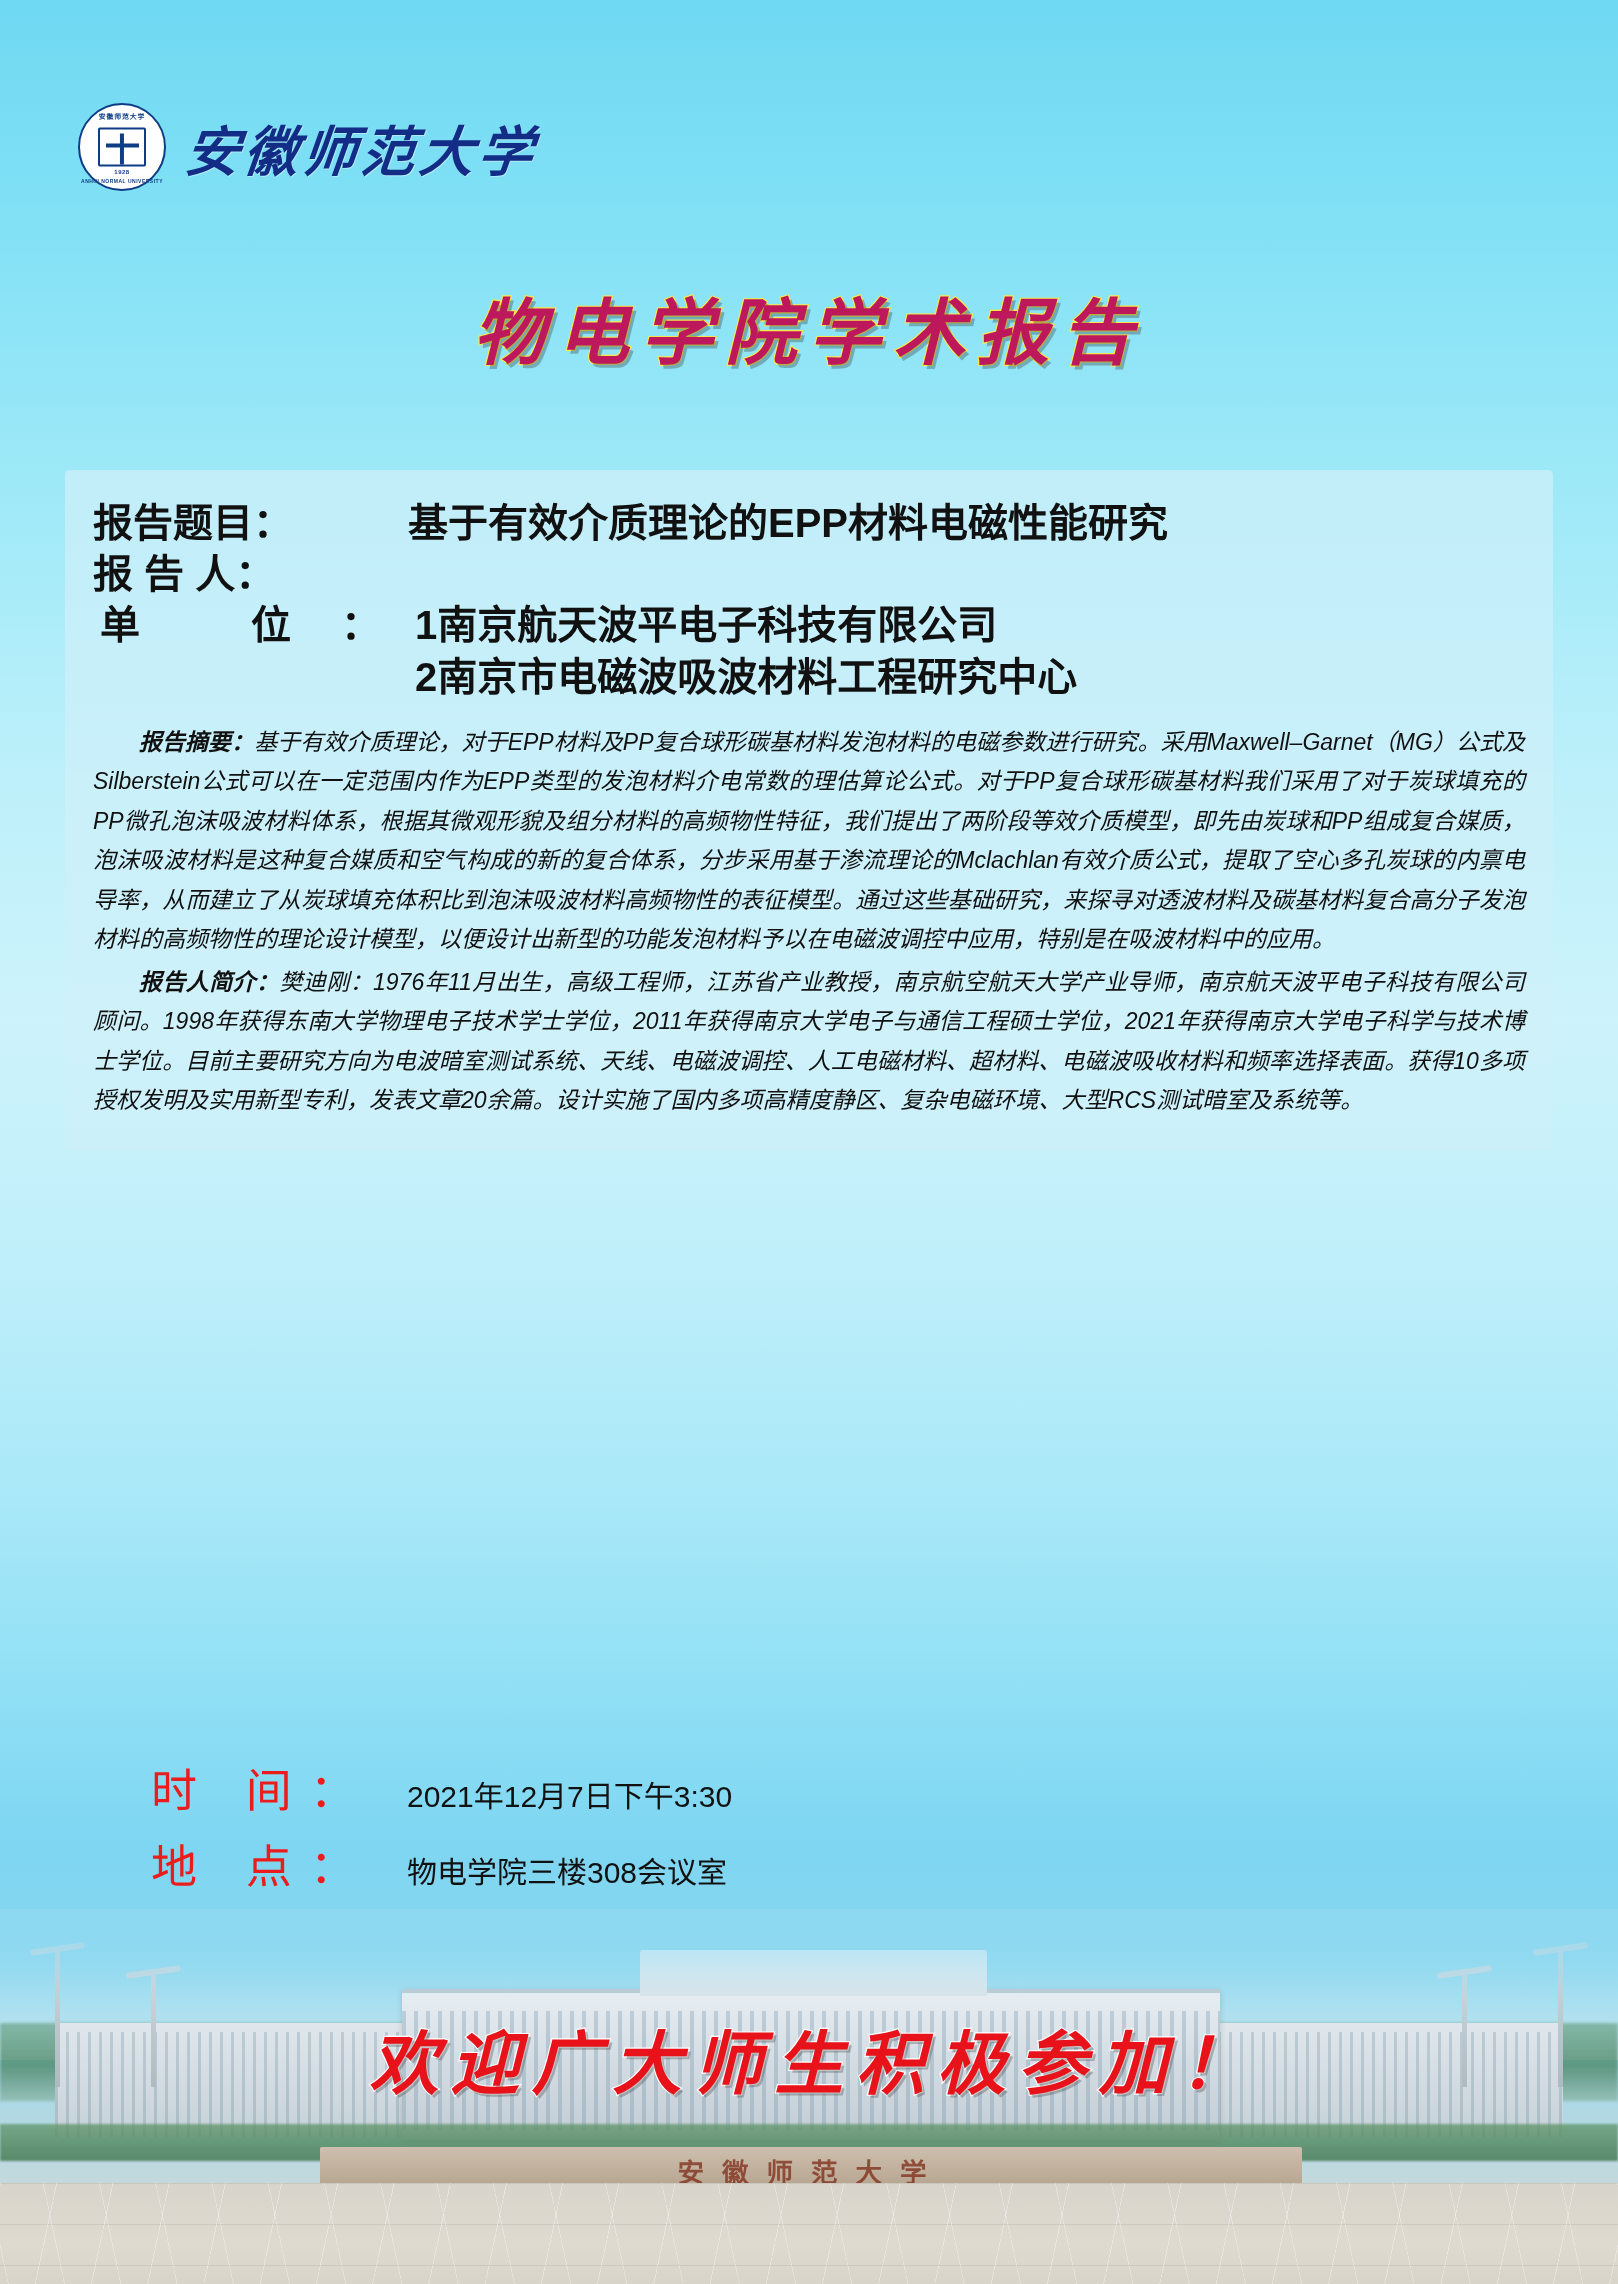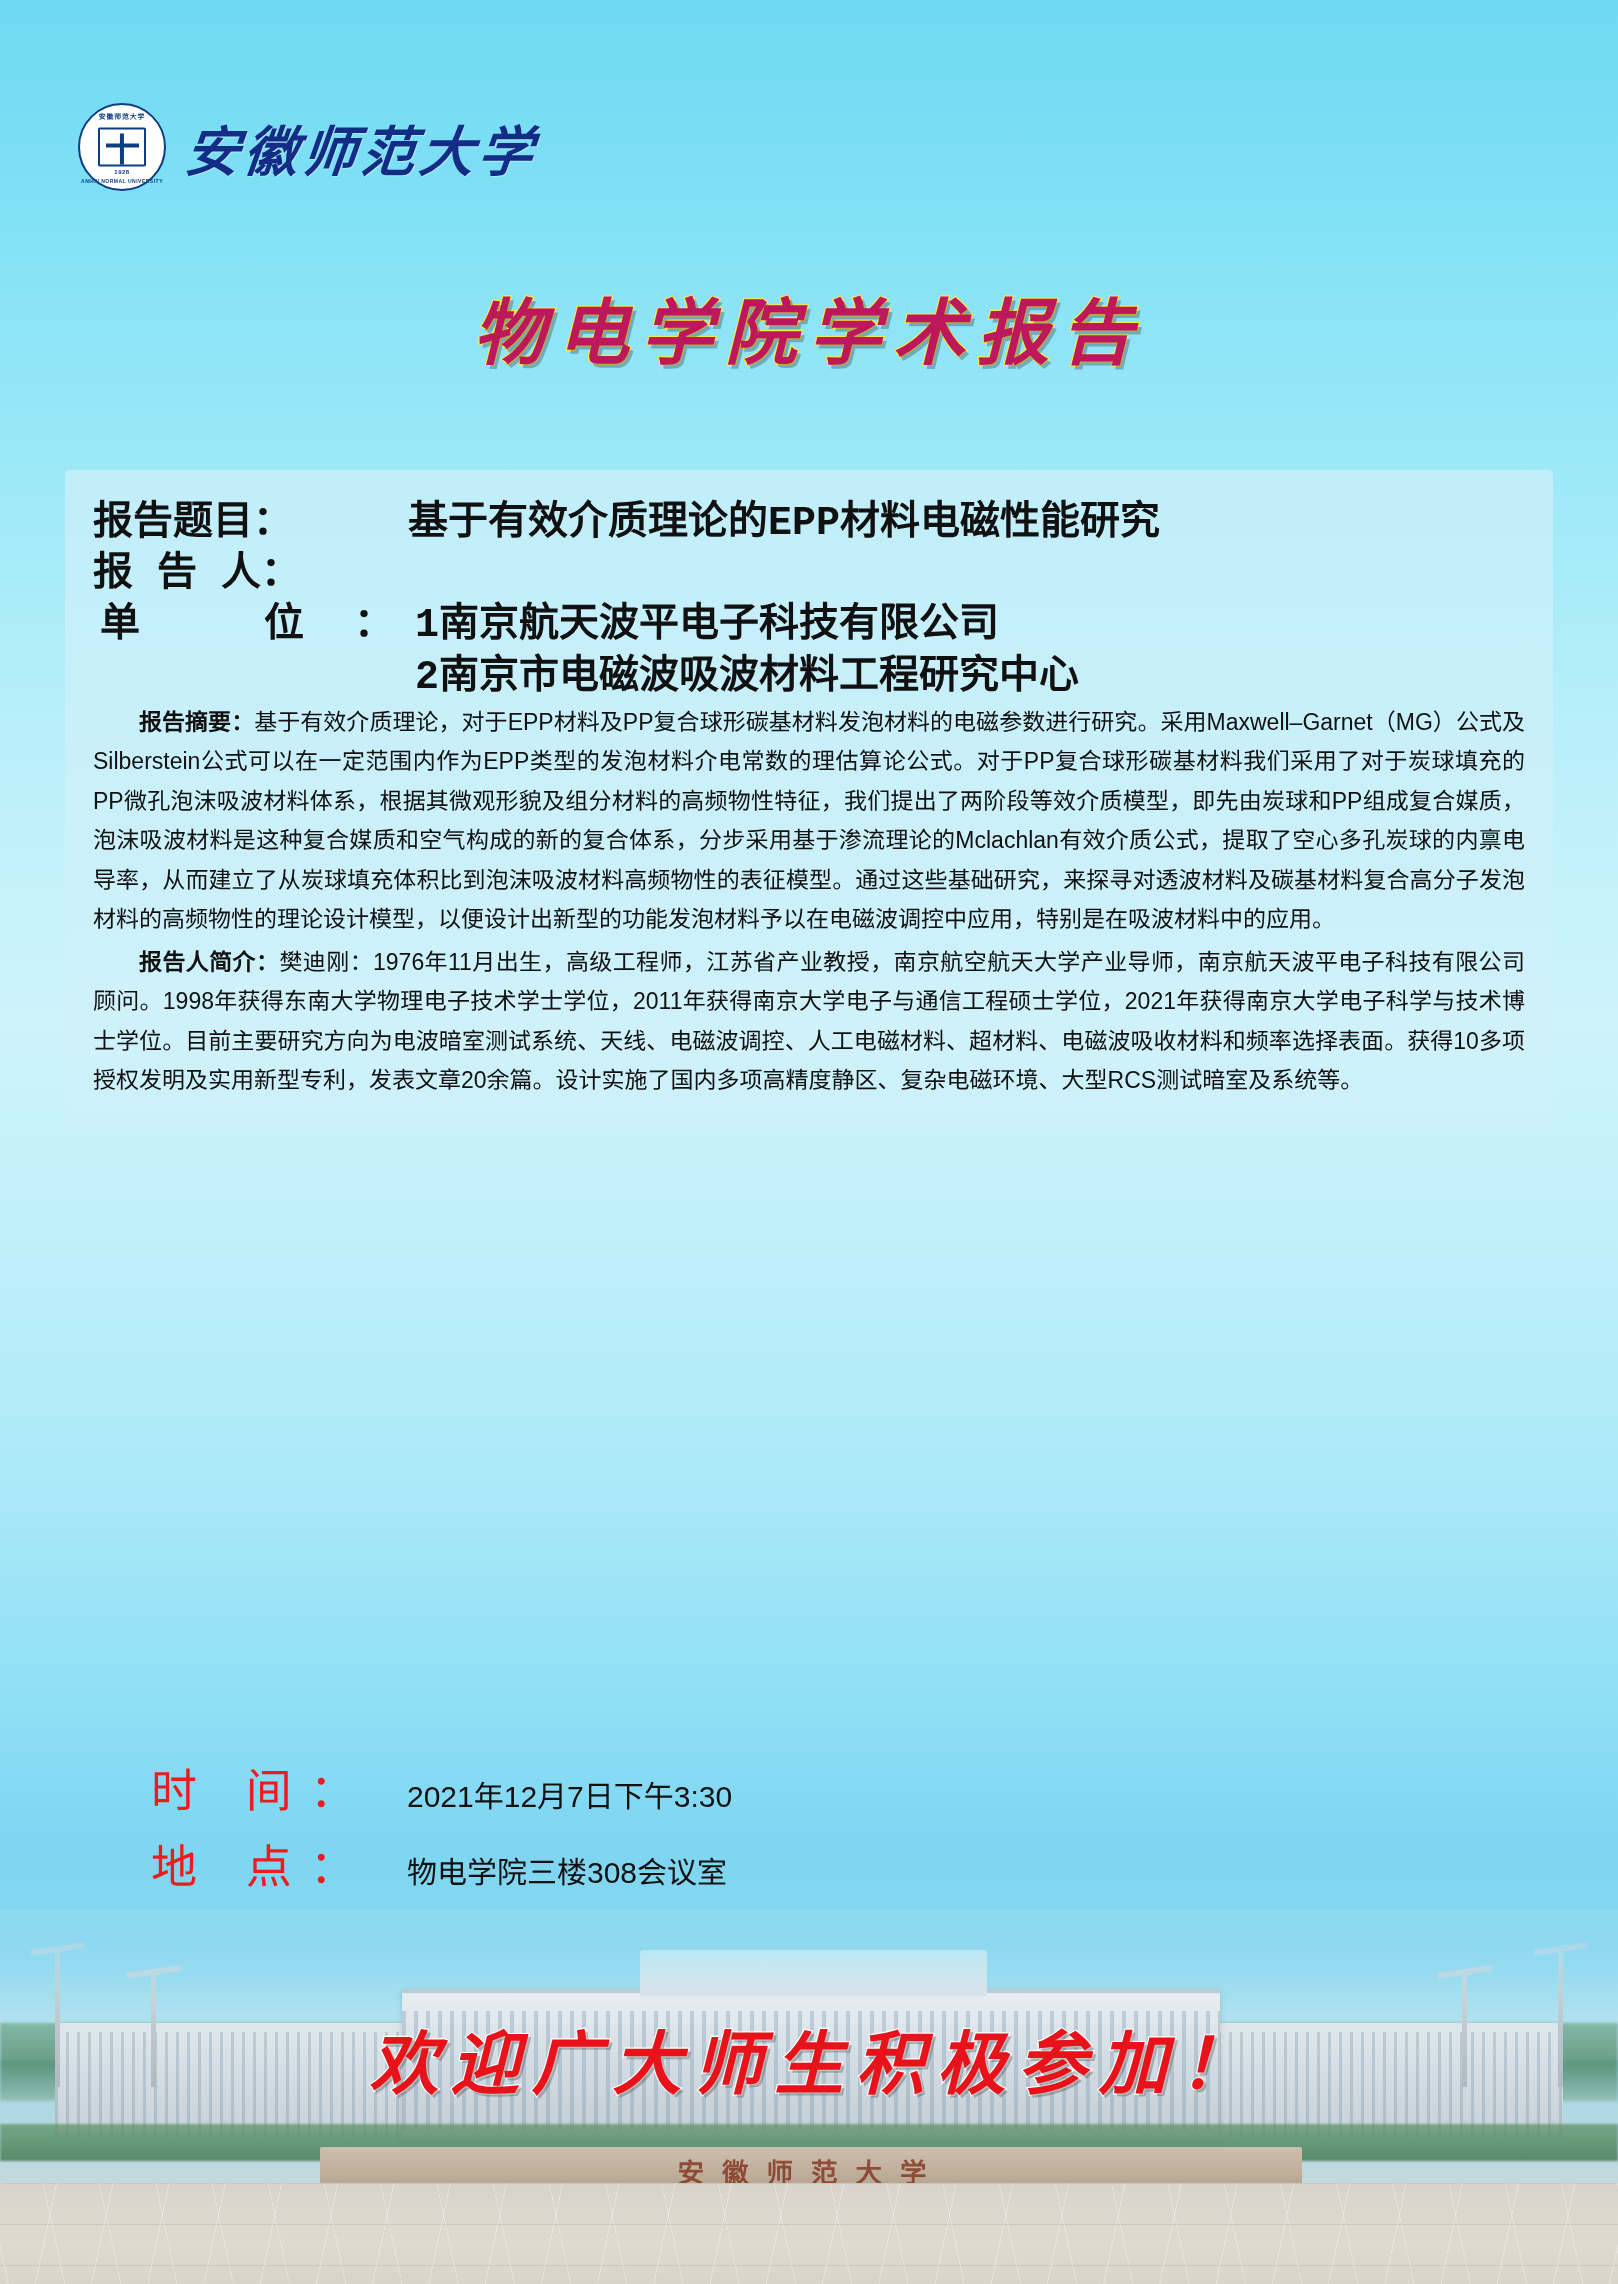--- a/index.html
+++ b/index.html
@@ -205,36 +205,37 @@
     padding: 28px 28px 26.5px 28px;
   }
   .field-row {
     display: flex;
     align-items: flex-start;
     font-size: 40px;
     font-weight: 700;
     color: #111111;
     line-height: 1.28;
     white-space: nowrap;
-    font-family: Liberation Mono, monospace;
   }
   .field-label {
     flex: 0 0 auto;
     width: 315px;
     letter-spacing: 0;
   }
   .field-label.sp3 { letter-spacing: 50px; margin-left: 7px; }
   .field-value { flex: 1 1 auto; }
   .field-row.cont .field-label { visibility: hidden; }
 
   .abstract-block {
+    margin-top: 20px;
     font-size: 23px;
     line-height: 1.72;
     color: #111111;
     text-align: justify;
+    font-style: italic;
   }
   .abstract-block p { text-indent: 46px; margin-bottom: 2.7px; }
   .abstract-block b { font-weight: 700; }
 
   
   .meta-block {
     position: absolute;
     left: 151px; top: 1754px;
     width: 1325px;
   }

